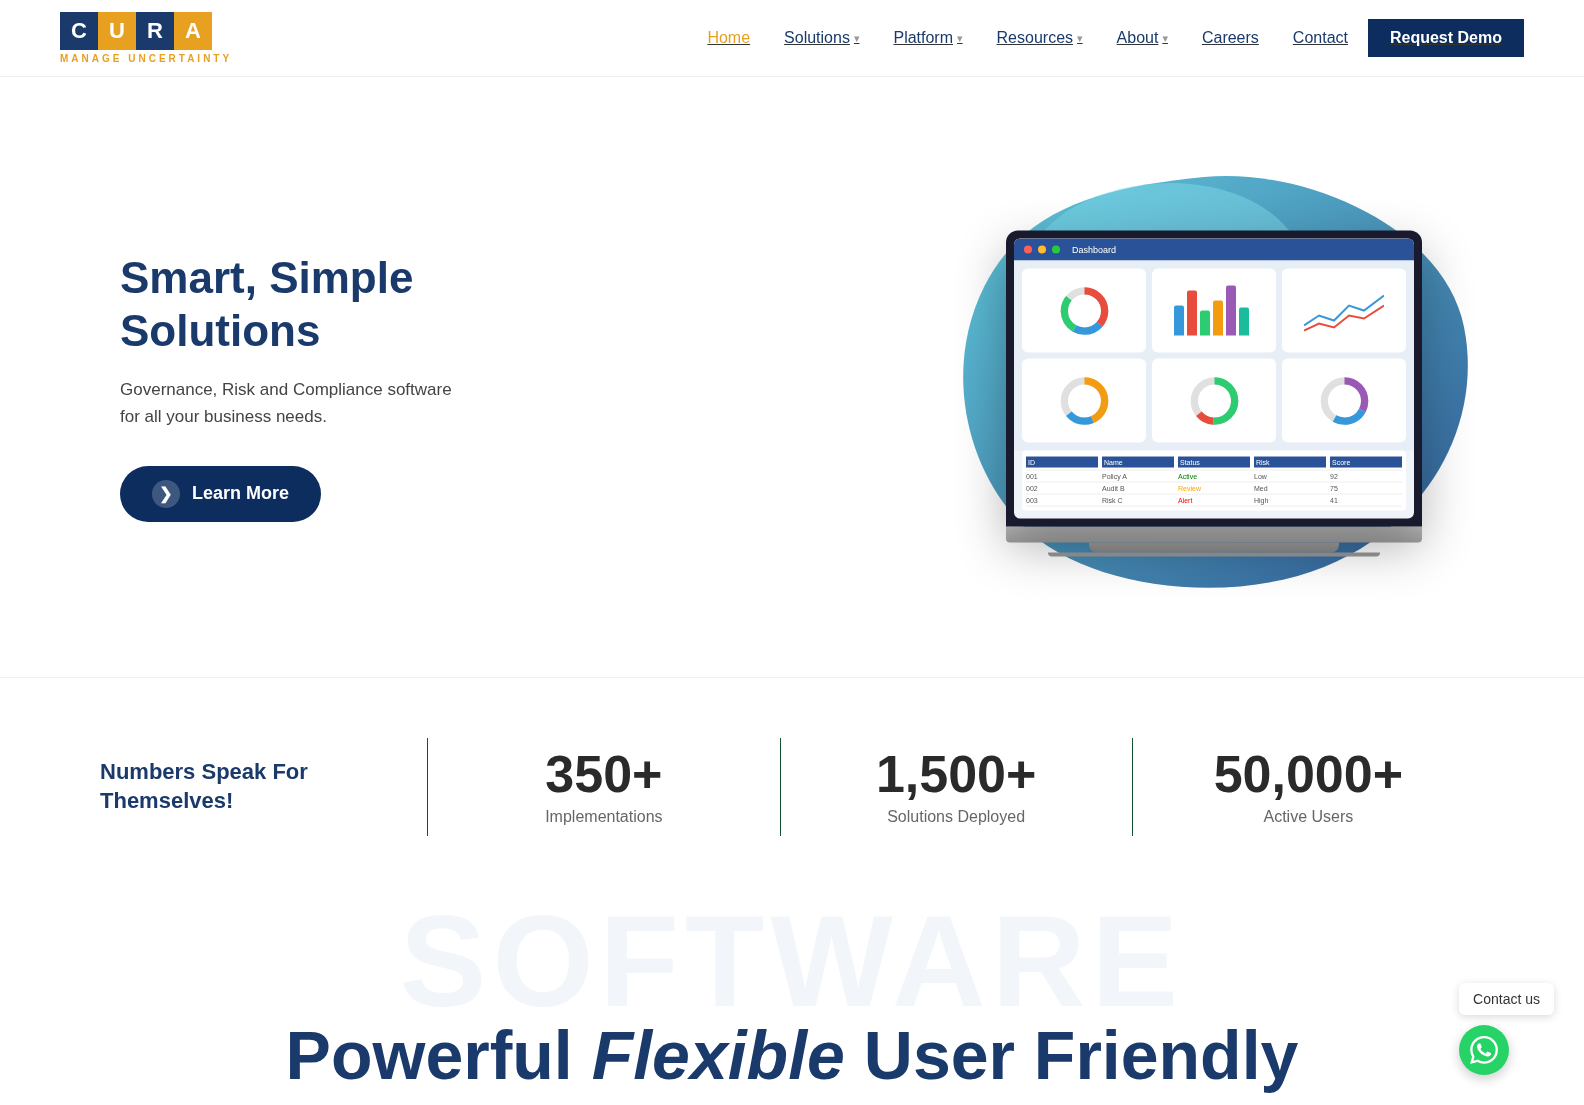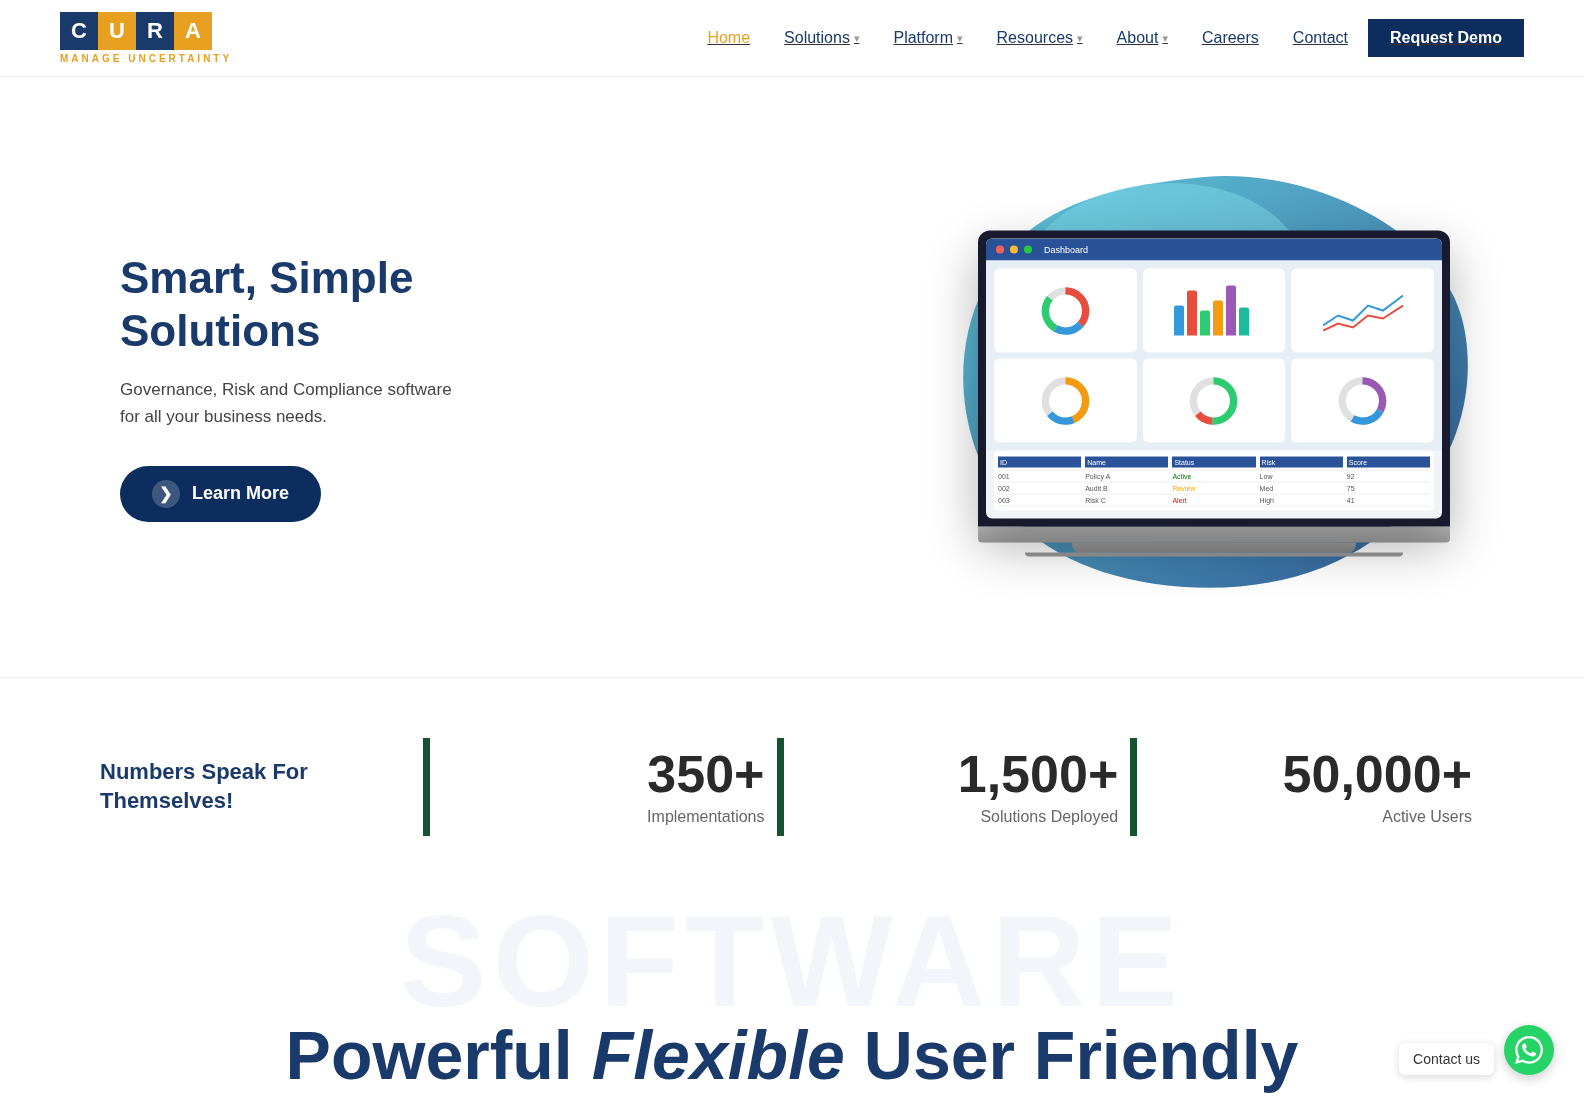--- a/index.html
+++ b/index.html
@@ -59,21 +59,21 @@
     
     .hero-right {
       position: relative; width: 620px; height: 500px; flex-shrink: 0;
     }
     .blob-bg {
       position: absolute; top: 10px; left: 20px;
       width: 560px; height: 460px;
     }
     .laptop-wrapper {
       position: absolute; top: 50%; left: 50%; transform: translate(-50%, -48%);
-      width: 472px;
+      width: 416px;
     }
     .laptop-screen-wrap {
       background: #1a1a2e; border-radius: 12px 12px 0 0;
       padding: 8px; width: 100%; position: relative;
       box-shadow: 0 20px 50px rgba(0,0,0,0.3);
     }
     .laptop-screen {
       background: #f0f4f8; border-radius: 6px; height: 280px; overflow: hidden;
       display: flex; flex-direction: column;
     }
@@ -111,21 +111,21 @@
       background: #999; border-radius: 0 0 4px 4px;
     }
 
     
     .stats-section {
       display: flex; align-items: center; padding: 60px 100px; gap: 0;
       border-top: 1px solid #f0f0f0;
     }
     .stats-label { flex: 1; }
     .stats-label-text { font-size: 22px; font-weight: 700; color: #1a3a6b; line-height: 1.3; }
-    .stat-item { flex: 1; text-align: right; border-left: 7px solid #14532d; padding: 10px 12px; }
+    .stat-item { flex: 1; text-align: center; border-left: 1px solid #14532d; padding: 10px 12px; }
     .stat-number { font-size: 52px; font-weight: 700; color: #2a2a2a; line-height: 1; margin-bottom: 8px; }
     .stat-desc { font-size: 16px; color: #666; }
 
     
     .bottom-section {
       padding: 40px 60px 60px; text-align: center; position: relative; overflow: hidden;
     }
     .bg-watermark {
       position: absolute; top: 0; left: 50%; transform: translateX(-50%);
       font-size: 130px; font-weight: 900; color: rgba(30,80,150,0.06);
@@ -135,22 +135,23 @@
     .bottom-headline {
       position: relative; z-index: 1;
       font-size: 68px; color: #1a3a6b;
       margin-top: 80px;
     }
     .bottom-headline .flexible { font-weight: 900; font-style: italic; color: #1a3a6b; }
 
     
     .contact-float {
       position: fixed; bottom: 30px; right: 30px;
-      display: flex; align-items: flex-end; gap: 10px;
+      display: flex; align-items: flex-start; gap: 10px;
       z-index: 999;
+      flex-direction: column;
     }
     .contact-label {
       background: #fff; padding: 8px 14px; border-radius: 6px;
       box-shadow: 0 2px 8px rgba(0,0,0,0.15); font-size: 14px; color: #333;
     }
     .contact-icon {
       width: 50px; height: 50px; background: #25d366; border-radius: 50%;
       display: flex; align-items: center; justify-content: center;
       font-size: 26px; color: #fff; box-shadow: 0 4px 12px rgba(0,0,0,0.2);
       cursor: pointer;

